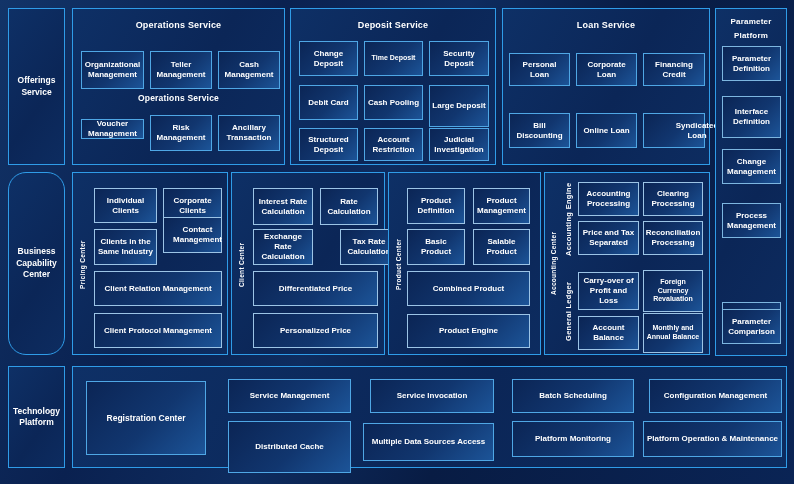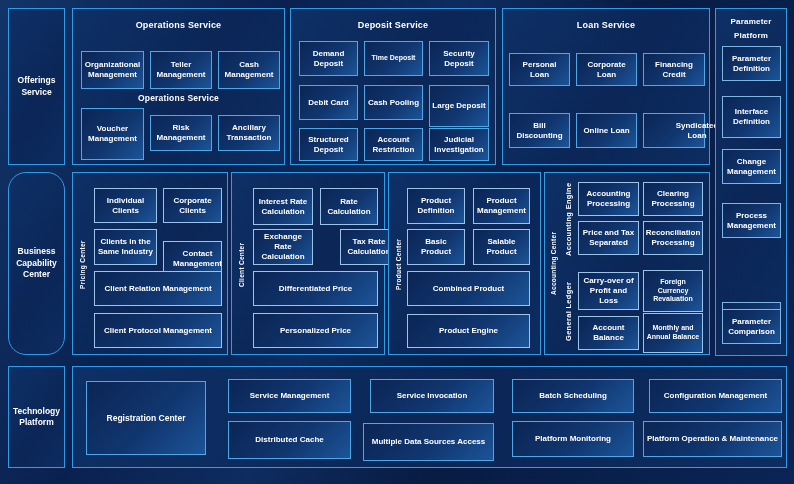--- a/index.html
+++ b/index.html
@@ -52,28 +52,28 @@
   <div class="rail" style="left:8px;top:366px;width:57px;height:102px;">
       <span>Technology Platform</span>
     </div>
 
   <div class="panel" style="left:72px;top:8px;width:213px;height:157px;">
     <div class="ptitle" style="top:11px;">Operations Service</div>
     <div class="cell" style="left:8px;top:42px;width:63px;height:38px;">Organizational Management</div>
     <div class="cell" style="left:77px;top:42px;width:62px;height:38px;">Teller Management</div>
     <div class="cell" style="left:145px;top:42px;width:62px;height:38px;">Cash Management</div>
     <div class="ptitle" style="top:84px;font-size:8.5px;">Operations Service</div>
-    <div class="cell" style="left:8px;top:99px;width:63px;height:52px;">Voucher Management</div>
+    <div class="cell" style="left:8px;top:110px;width:63px;height:20px;">Voucher Management</div>
     <div class="cell" style="left:77px;top:106px;width:62px;height:36px;">Risk Management</div>
     <div class="cell" style="left:145px;top:106px;width:62px;height:36px;">Ancillary Transaction</div>
   </div>
 
   <div class="panel" style="left:290px;top:8px;width:206px;height:157px;">
     <div class="ptitle" style="top:11px;">Deposit Service</div>
-    <div class="cell" style="left:8px;top:32px;width:59px;height:35px;">Demand Deposit</div>
+    <div class="cell" style="left:8px;top:32px;width:59px;height:35px;">Change Deposit</div>
     <div class="cell sm" style="left:73px;top:32px;width:59px;height:35px;">Time Deposit</div>
     <div class="cell" style="left:138px;top:32px;width:60px;height:35px;">Security Deposit</div>
     <div class="cell" style="left:8px;top:76px;width:59px;height:35px;">Debit Card</div>
     <div class="cell" style="left:73px;top:76px;width:59px;height:35px;">Cash Pooling</div>
     <div class="cell" style="left:138px;top:76px;width:60px;height:42px;">Large Deposit</div>
     <div class="cell" style="left:8px;top:119px;width:59px;height:33px;">Structured Deposit</div>
     <div class="cell" style="left:73px;top:119px;width:59px;height:33px;">Account Restriction</div>
     <div class="cell" style="left:138px;top:119px;width:60px;height:33px;">Judicial Investigation</div>
   </div>
 
@@ -96,21 +96,21 @@
     <div class="cell param" style="left:6px;top:194px;width:59px;height:35px;">Process Management</div>
     <div class="cell param" style="left:6px;top:249px;width:59px;height:35px;margin-top:44px;">Parameter Release</div>
     <div class="cell param" style="left:6px;top:300px;width:59px;height:35px;">Parameter Comparison</div>
   </div>
 
   <div class="panel" style="left:72px;top:172px;width:156px;height:183px;">
     <div class="vlabel tiny" style="left:2px;top:0;height:183px;width:14px;">Pricing Center</div>
     <div class="cell light" style="left:21px;top:15px;width:63px;height:35px;">Individual Clients</div>
     <div class="cell light" style="left:90px;top:15px;width:59px;height:35px;">Corporate Clients</div>
     <div class="cell light" style="left:21px;top:56px;width:63px;height:36px;">Clients in the Same Industry</div>
-    <div class="cell light" style="left:90px;top:68px;width:59px;height:36px;padding-left:12px;">Contact Management</div>
+    <div class="cell light" style="left:90px;top:44px;width:59px;height:36px;padding-left:12px;">Contact Management</div>
     <div class="cell light" style="left:21px;top:98px;width:128px;height:35px;">Client Relation Management</div>
     <div class="cell light" style="left:21px;top:140px;width:128px;height:35px;">Client Protocol Management</div>
   </div>
 
   <div class="panel" style="left:231px;top:172px;width:154px;height:183px;">
     <div class="vlabel tiny" style="left:2px;top:0;height:183px;width:14px;">Client Center</div>
     <div class="cell light" style="left:21px;top:15px;width:60px;height:37px;">Interest Rate Calculation</div>
     <div class="cell light" style="left:88px;top:15px;width:58px;height:37px;">Rate Calculation</div>
     <div class="cell light" style="left:21px;top:56px;width:60px;height:36px;">Exchange Rate Calculation</div>
     <div class="cell light" style="left:88px;top:56px;width:58px;height:36px;margin-left:20px;">Tax Rate Calculation</div>
@@ -141,19 +141,19 @@
     <div class="cell light" style="left:33px;top:143px;width:61px;height:34px;">Account Balance</div>
     <div class="cell light sm" style="left:98px;top:140px;width:60px;height:40px;">Monthly and Annual Balance</div>
   </div>
 
   <div class="panel" style="left:72px;top:366px;width:715px;height:102px;">
     <div class="cell" style="left:13px;top:14px;width:120px;height:74px;font-size:8.5px;">Registration Center</div>
     <div class="cell" style="left:155px;top:12px;width:123px;height:34px;">Service Management</div>
     <div class="cell" style="left:297px;top:12px;width:124px;height:34px;">Service Invocation</div>
     <div class="cell" style="left:439px;top:12px;width:122px;height:34px;">Batch Scheduling</div>
     <div class="cell" style="left:576px;top:12px;width:133px;height:34px;">Configuration Management</div>
-    <div class="cell" style="left:155px;top:54px;width:123px;height:38px;">Distributed Cache</div>
+    <div class="cell" style="left:155px;top:54px;width:123px;height:52px;">Distributed Cache</div>
     <div class="cell" style="left:290px;top:56px;width:131px;height:38px;">Multiple Data Sources Access</div>
     <div class="cell" style="left:439px;top:54px;width:122px;height:36px;">Platform Monitoring</div>
     <div class="cell" style="left:570px;top:54px;width:139px;height:36px;">Platform Operation &amp; Maintenance</div>
   </div>
 
 </div>
 
 </body></html>

